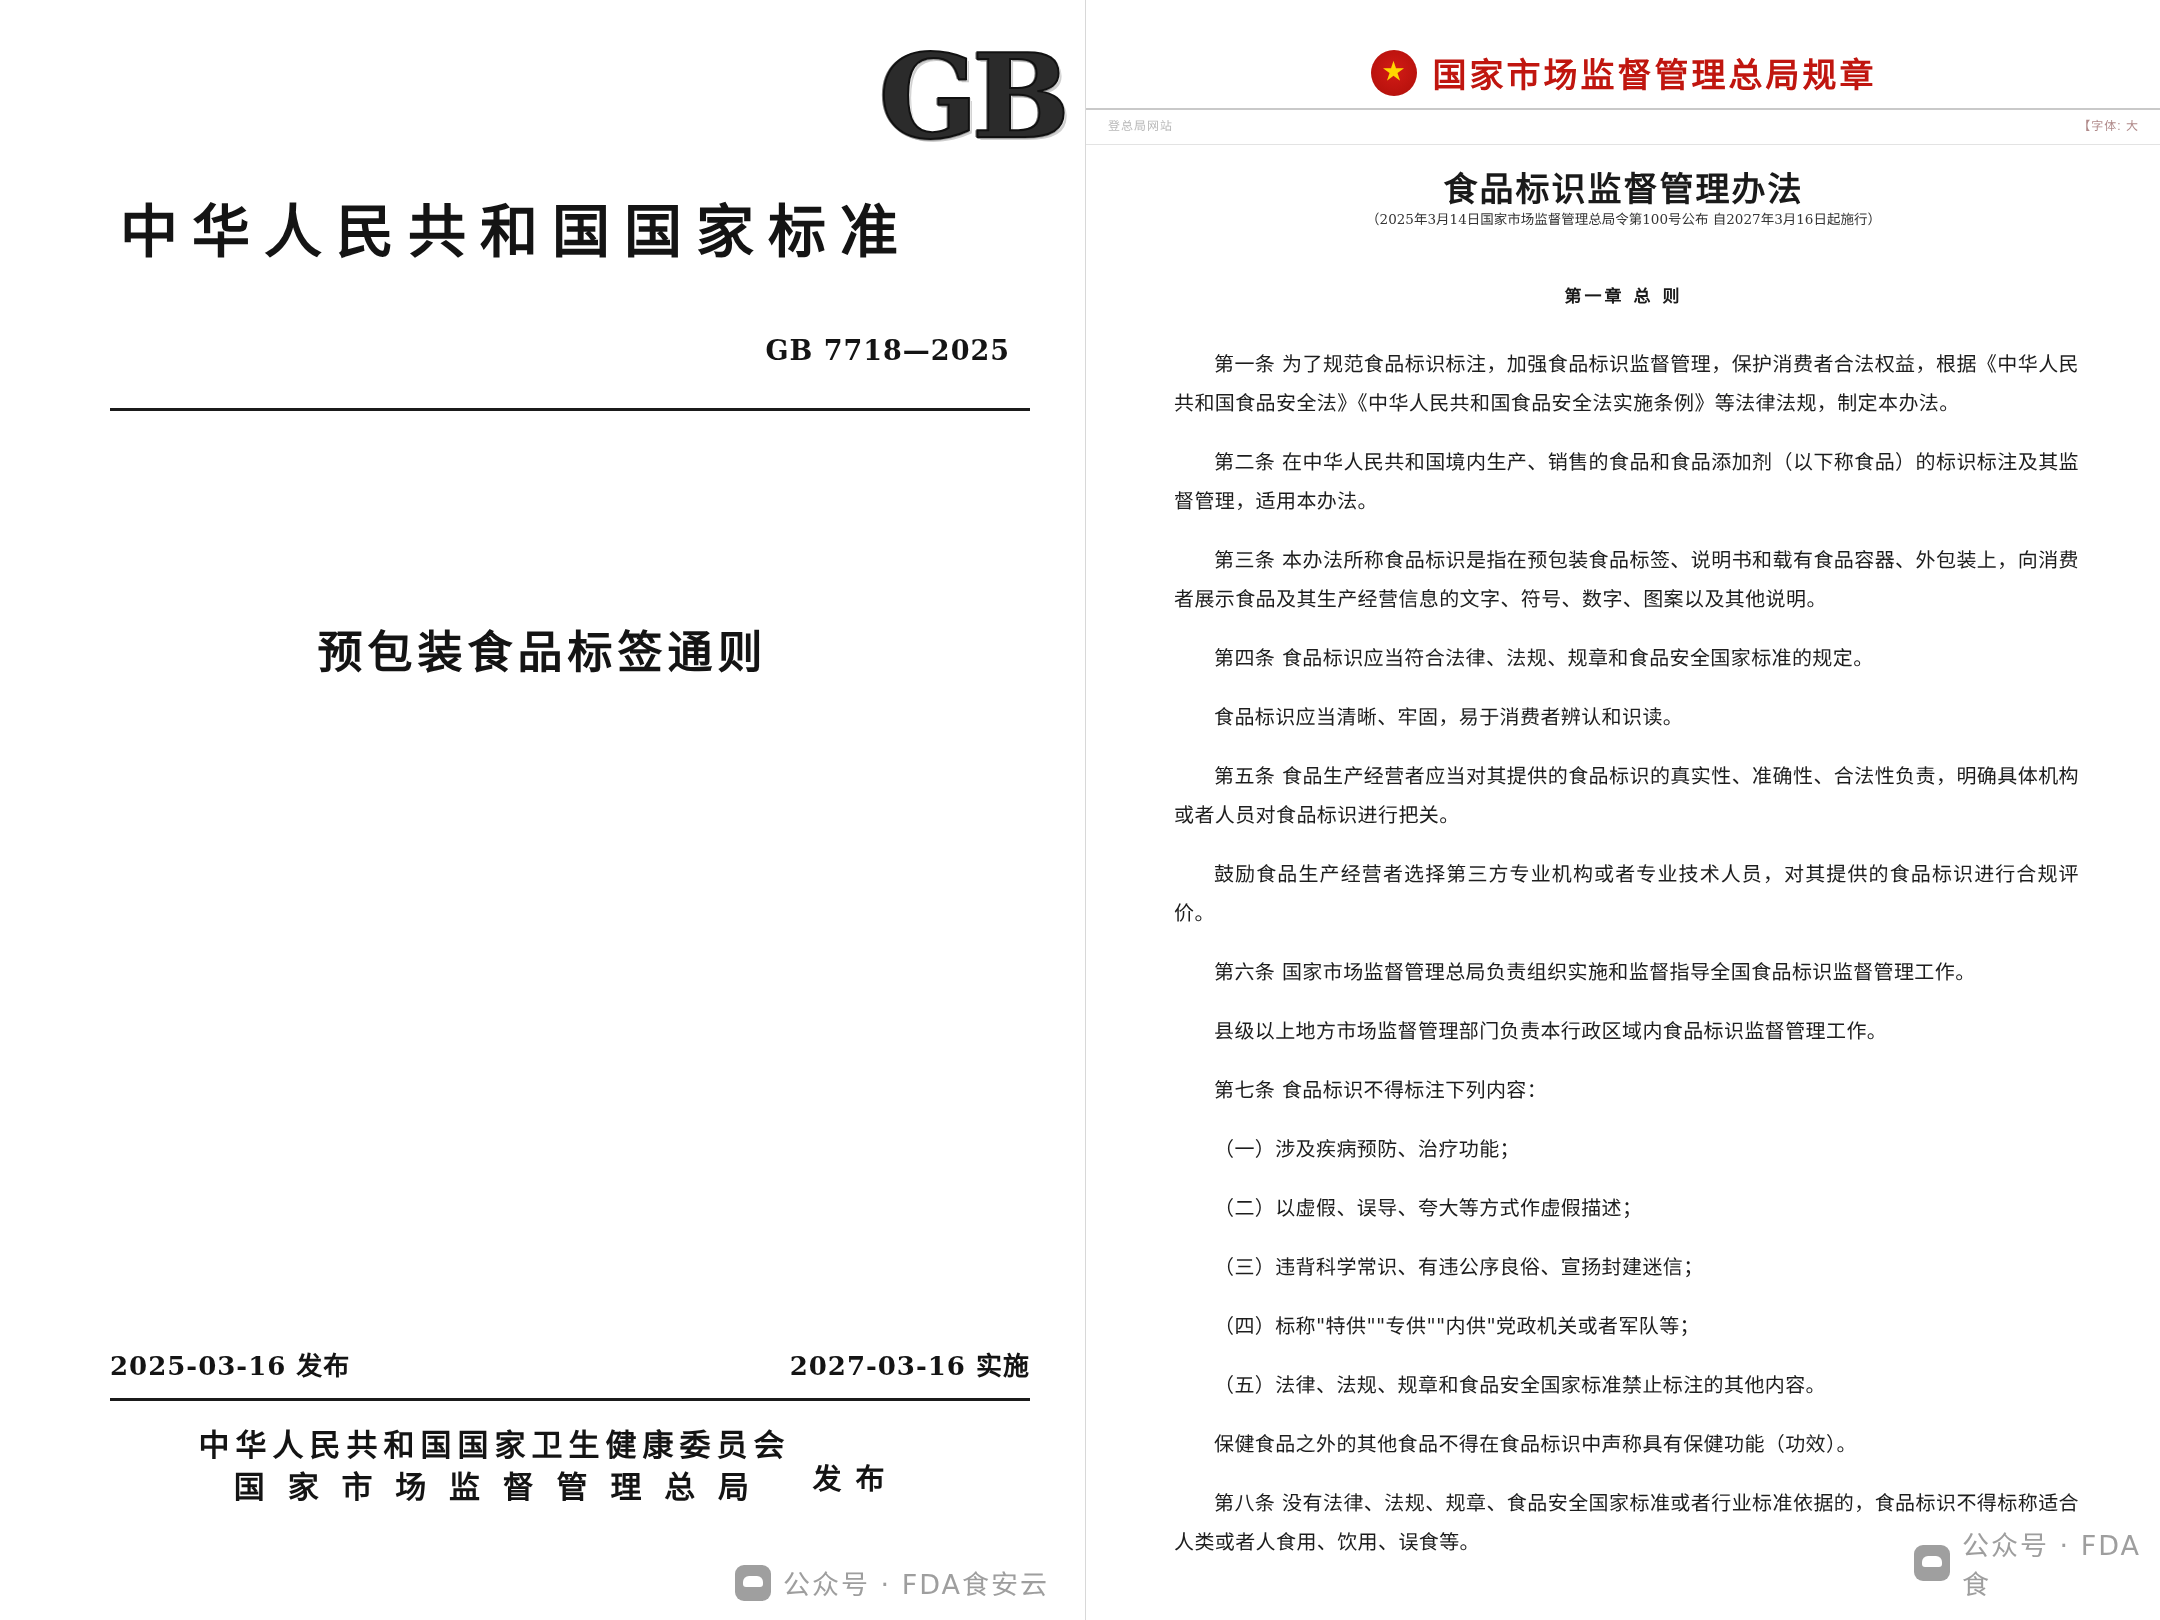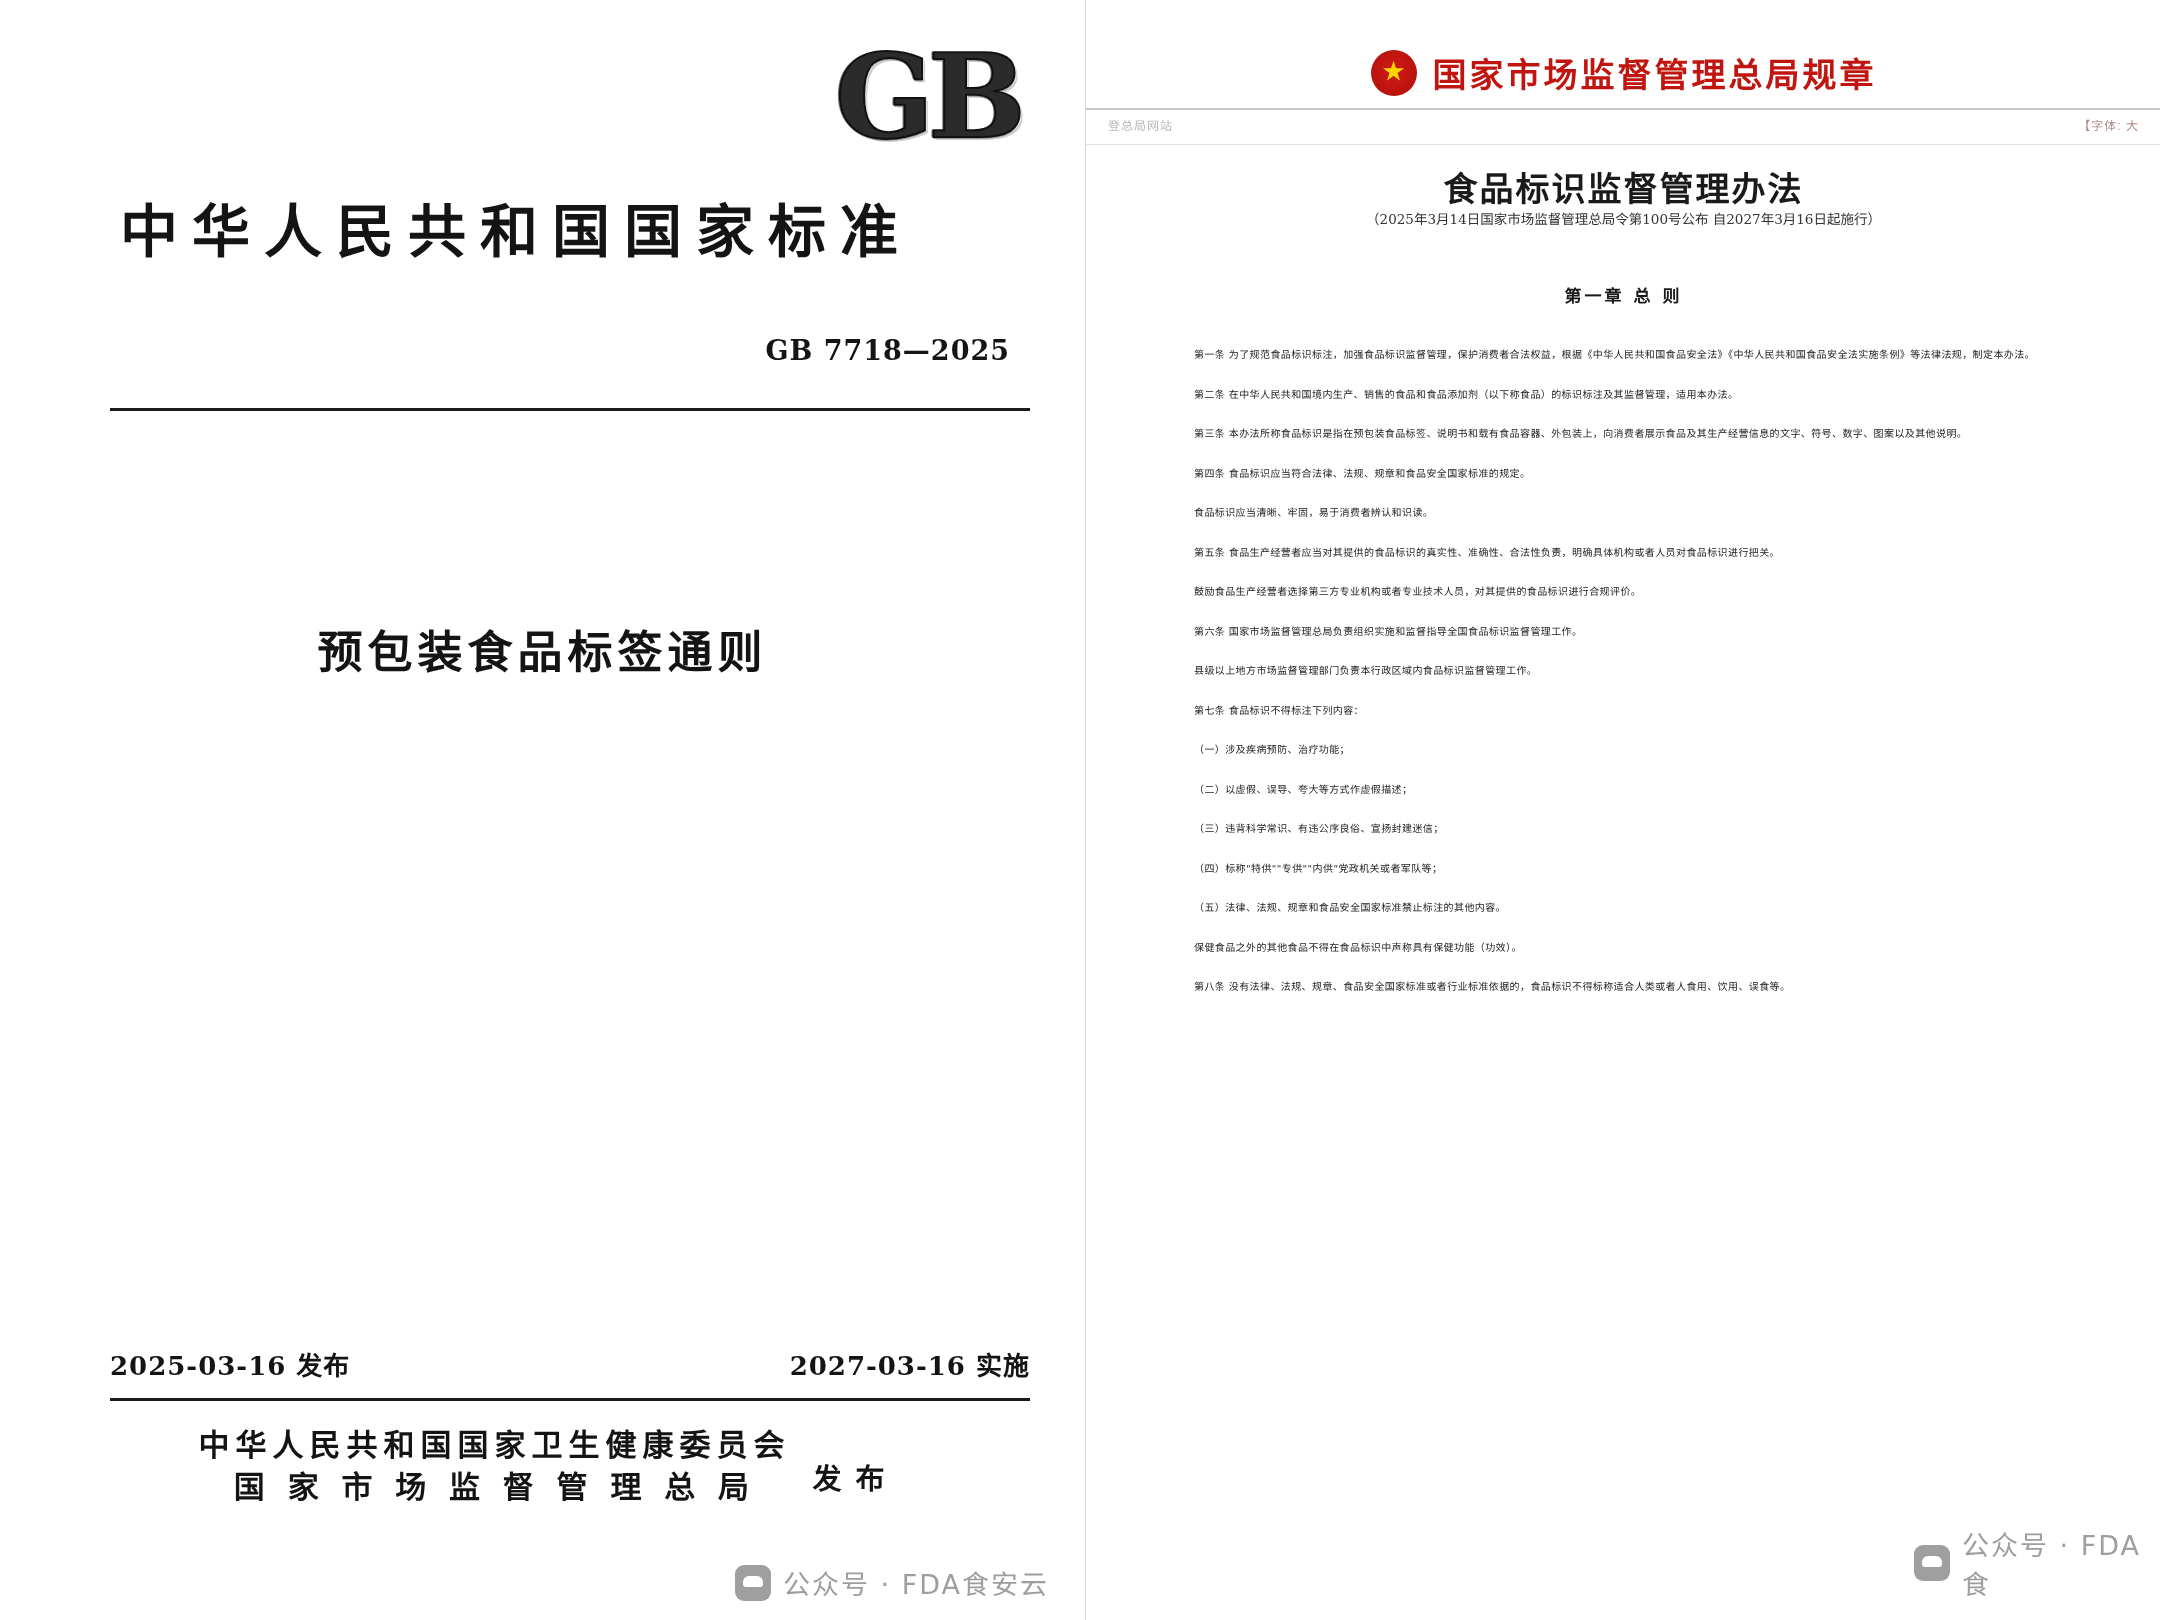--- a/index.html
+++ b/index.html
@@ -43,20 +43,21 @@
     font-size: 116px;
     letter-spacing: -6px;
     line-height: 1;
     color: #2b2b2b;
     -webkit-text-stroke: 2px #111;
     text-shadow:
        2px 0 0 #e8e8e8,
       -2px 0 0 #7a7a7a,
        0 2px 0 #9a9a9a,
        3px 3px 0 #cfcfcf;
+    padding-left: 44px;
   }
   .cn-std-title {
     position: absolute;
     top: 185px;
     left: 0;
     width: 1032px;
     text-align: center;
     font-family: "DejaVu Serif", serif;
     font-weight: bold;
     font-size: 58px;
@@ -262,21 +263,21 @@
   }
   .body-text {
     position: absolute;
     top: 345px;
     left: 88px;
     width: 905px;
   }
   .body-text p {
     margin: 0 0 20px 0;
     font-family: "DejaVu Serif", serif;
-    font-size: 10px;
+    font-size: 20px;
     line-height: 1.95;
     color: #1d1d1d;
     text-align: justify;
     text-indent: 2em;
     letter-spacing: 0.4px;
   }
 
   
   .watermark {
     position: absolute;

